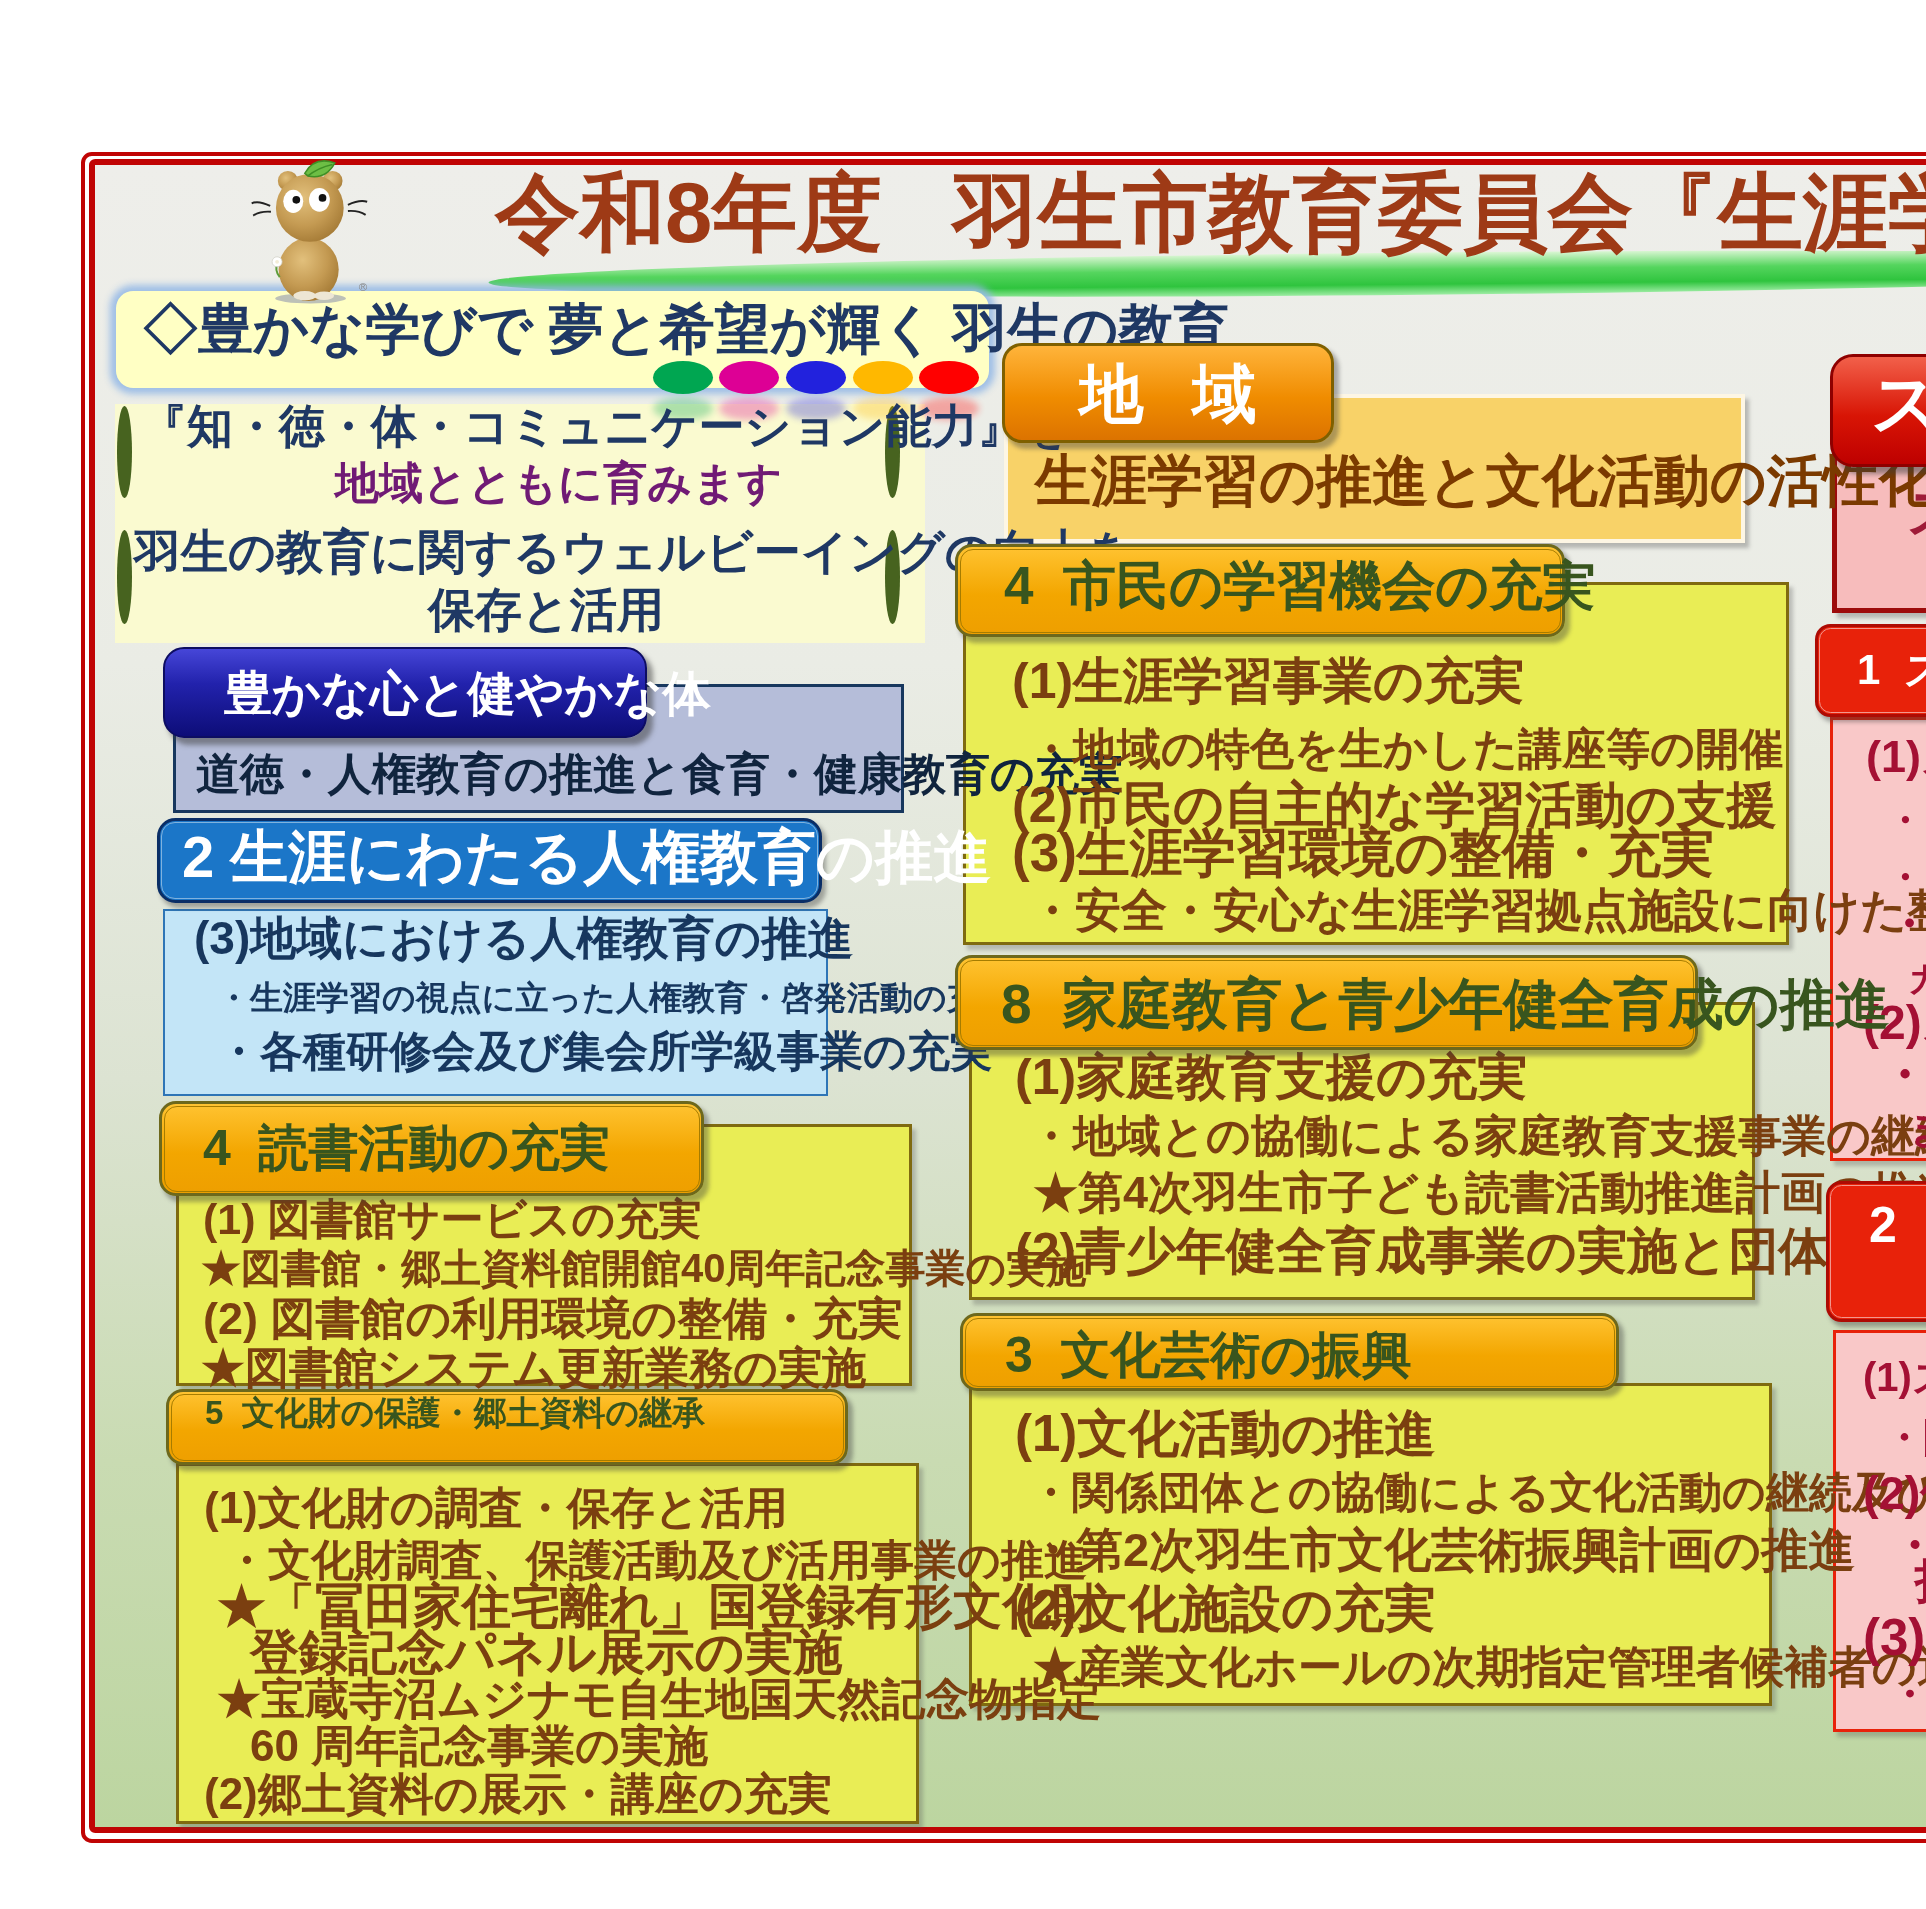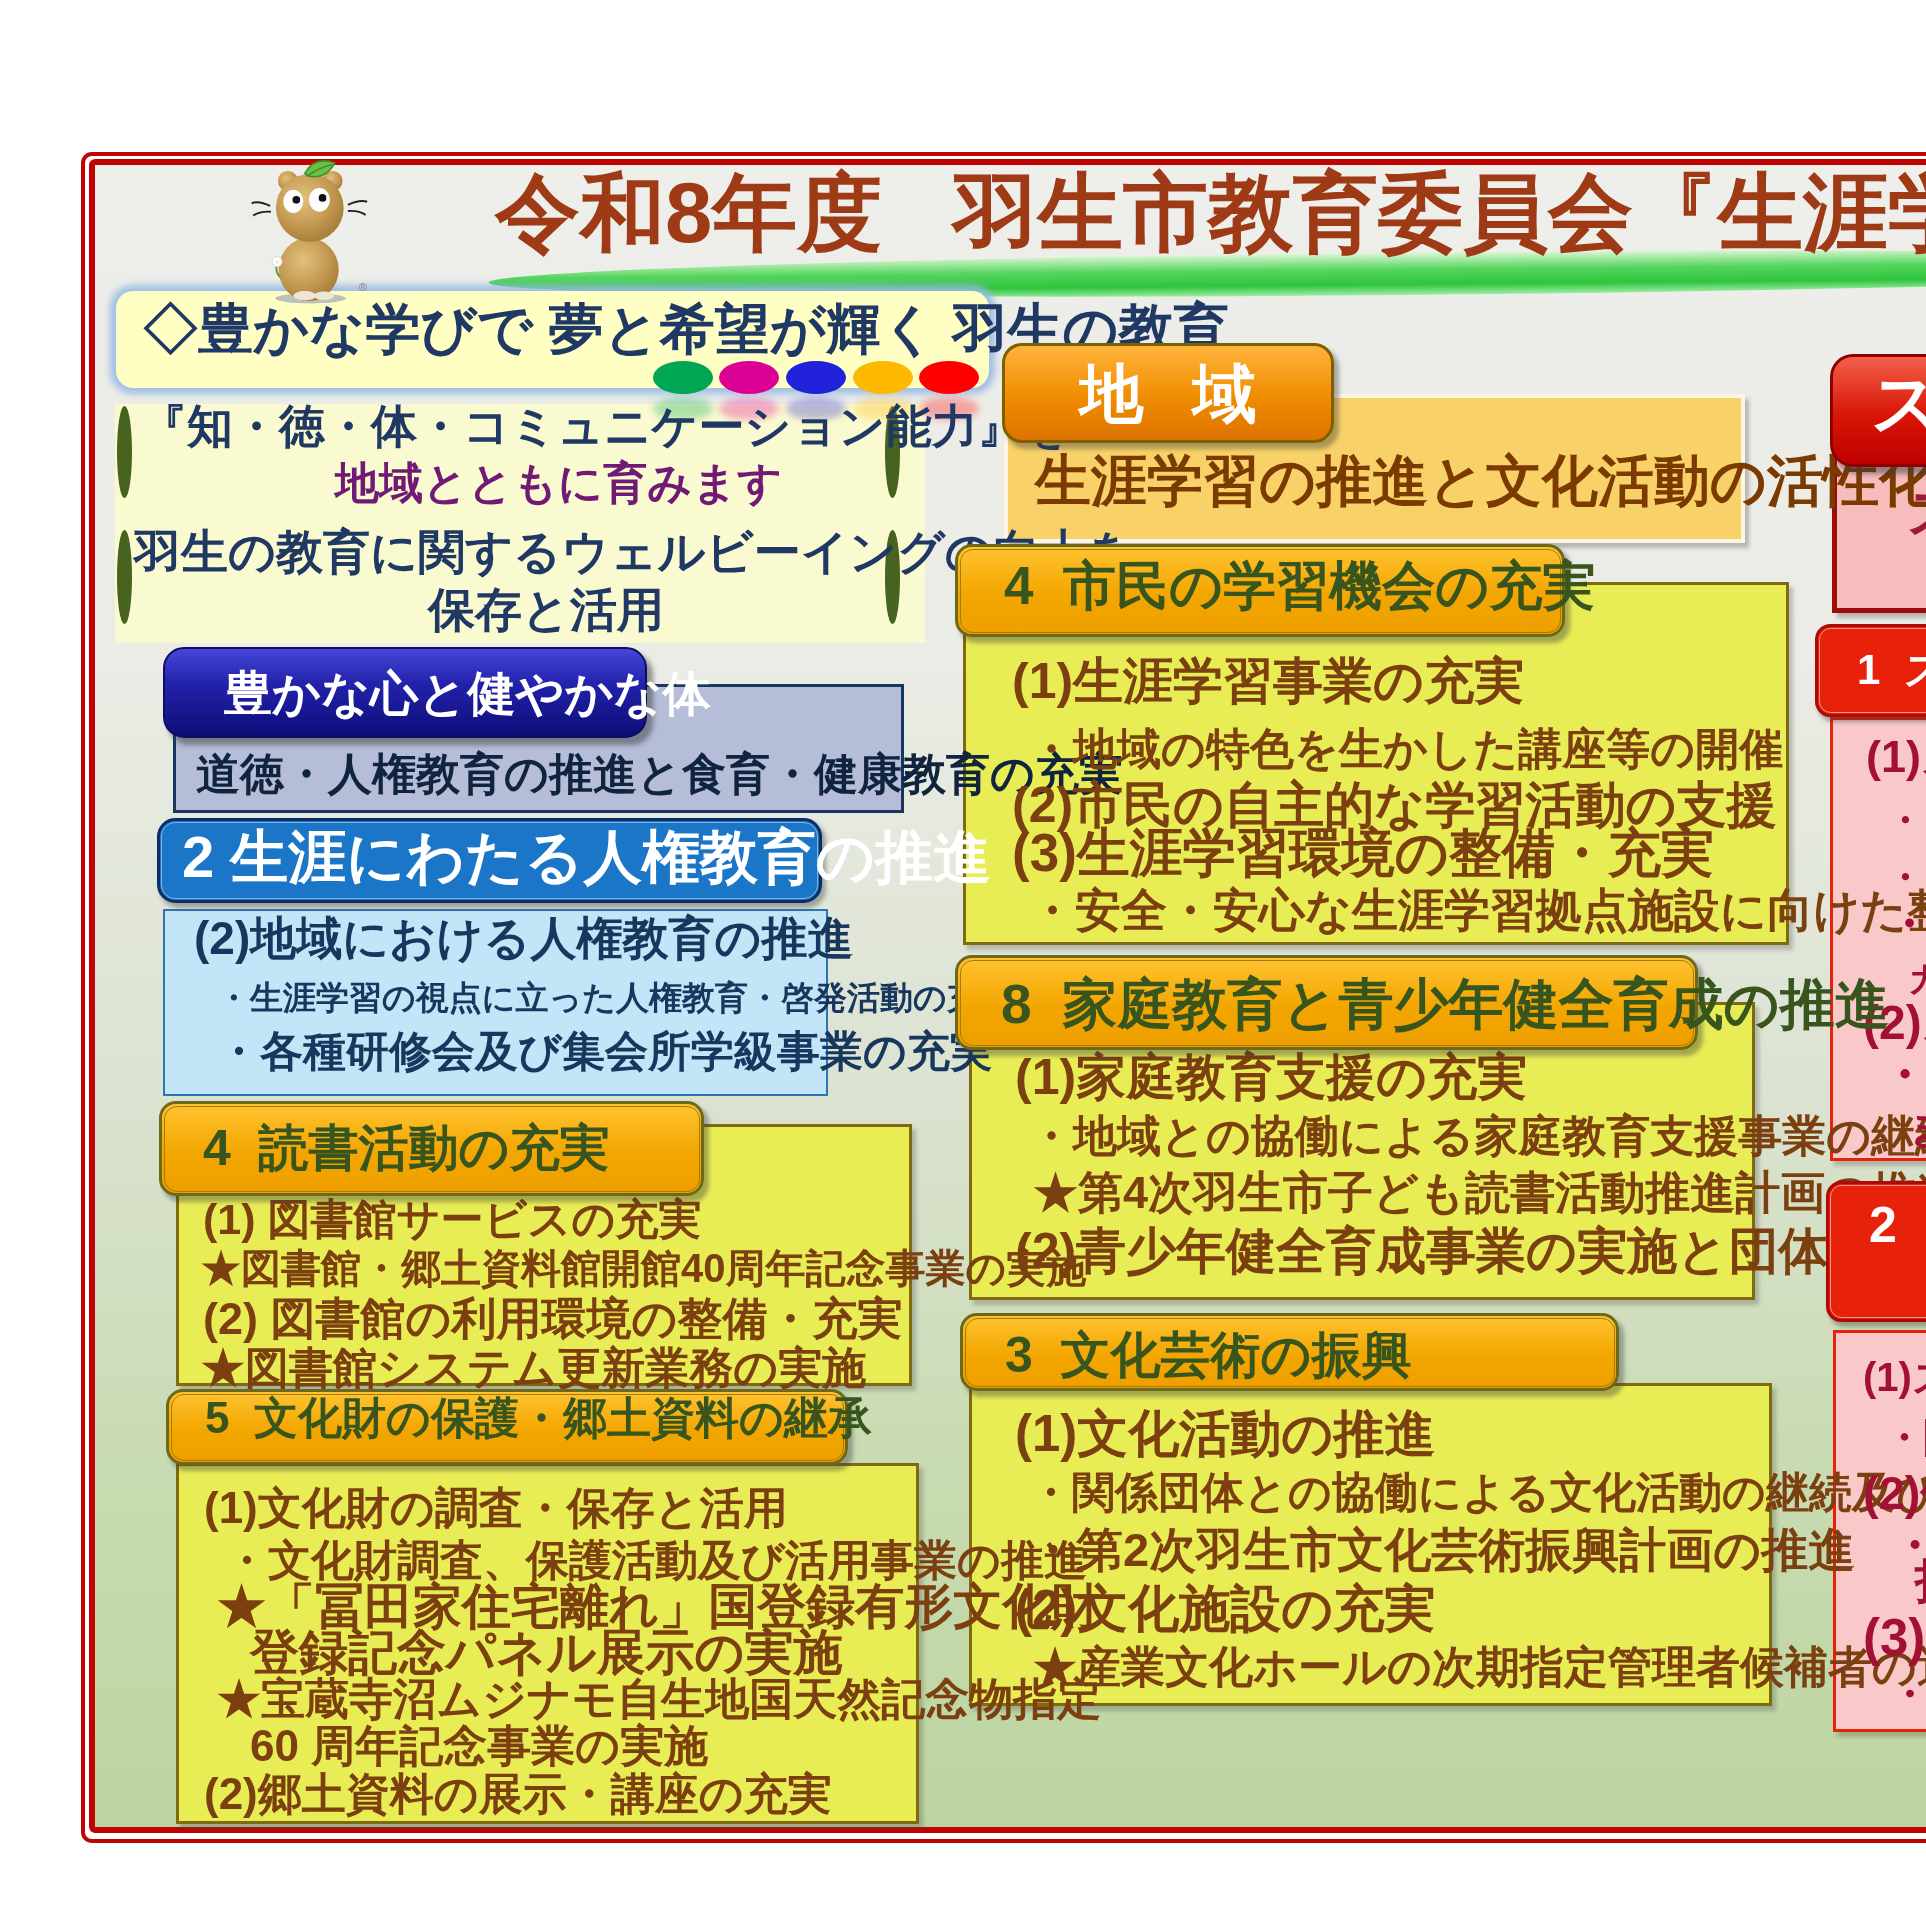--- a/index.html
+++ b/index.html
@@ -135,29 +135,29 @@
   </div>
 
   <div class="abs txt" style="left:143px;top:302px;font-size:55px;letter-spacing:0px;color:#1F3864;z-index:3;">◇豊かな学びで 夢と希望が輝く 羽生の教育</div>
   <div class="abs txt" style="left:141px;top:403px;font-size:46px;letter-spacing:0px;color:#1F3864;z-index:3;">『知・徳・体・コミュニケーション能力』を</div>
   <div class="abs txt" style="left:335px;top:461px;font-size:44px;letter-spacing:0px;color:#701a75;z-index:3;">地域とともに育みます</div>
   <div class="abs txt" style="left:134px;top:528px;font-size:47px;letter-spacing:0px;color:#1F3864;z-index:3;">羽生の教育に関するウェルビーイングの向上を</div>
   <div class="abs txt" style="left:428px;top:586px;font-size:47px;letter-spacing:0px;color:#1F3864;z-index:3;">保存と活用</div>
   <div class="abs txt" style="left:224px;top:670px;font-size:48px;letter-spacing:0px;color:#fff;z-index:5;">豊かな心と健やかな体</div>
   <div class="abs txt" style="left:196px;top:752px;font-size:44px;letter-spacing:0px;color:#10243E;z-index:3;">道徳・人権教育の推進と食育・健康教育の充実</div>
   <div class="abs txt" style="left:182px;top:828px;font-size:58px;letter-spacing:0px;color:#fff;z-index:5;">2 生涯にわたる人権教育の推進</div>
-  <div class="abs txt" style="left:194px;top:915px;font-size:46px;letter-spacing:0px;color:#17375E;z-index:3;">(2)地域における人権教育の推進</div>
+  <div class="abs txt" style="left:194px;top:915px;font-size:46px;letter-spacing:0px;color:#17375E;z-index:3;">(3)地域における人権教育の推進</div>
   <div class="abs txt" style="left:217px;top:981px;font-size:33px;letter-spacing:0px;color:#17375E;z-index:3;">・生涯学習の視点に立った人権教育・啓発活動の充実</div>
   <div class="abs txt" style="left:217px;top:1030px;font-size:43px;letter-spacing:0px;color:#17375E;z-index:3;">・各種研修会及び集会所学級事業の充実</div>
   <div class="abs txt" style="left:203px;top:1123px;font-size:50px;letter-spacing:0px;color:#38551E;z-index:5;">4  読書活動の充実</div>
   <div class="abs txt btxt" style="left:203px;top:1198px;font-size:43px;letter-spacing:0px;z-index:3;">(1) 図書館サービスの充実</div>
   <div class="abs txt btxt" style="left:201px;top:1248px;font-size:40px;letter-spacing:0px;z-index:3;">★図書館・郷土資料館開館40周年記念事業の実施</div>
   <div class="abs txt btxt" style="left:203px;top:1296px;font-size:45px;letter-spacing:0px;z-index:3;">(2) 図書館の利用環境の整備・充実</div>
   <div class="abs txt btxt" style="left:201px;top:1346px;font-size:44px;letter-spacing:0px;z-index:3;">★図書館システム更新業務の実施</div>
-  <div class="abs txt" style="left:205px;top:1396px;font-size:44px;letter-spacing:0px;color:#38551E;z-index:5;">5  文化財の保護・郷土資料の継承</div>
+  <div class="abs txt" style="left:205px;top:1396px;font-size:33px;letter-spacing:0px;color:#38551E;z-index:5;">5  文化財の保護・郷土資料の継承</div>
   <div class="abs txt btxt" style="left:204px;top:1486px;font-size:44px;letter-spacing:0px;z-index:3;">(1)文化財の調査・保存と活用</div>
   <div class="abs txt btxt" style="left:225px;top:1539px;font-size:43px;letter-spacing:0px;z-index:3;">・文化財調査、保護活動及び活用事業の推進</div>
   <div class="abs txt btxt" style="left:217px;top:1582px;font-size:49px;letter-spacing:0px;z-index:3;">★「冨田家住宅離れ」国登録有形文化財</div>
   <div class="abs txt btxt" style="left:250px;top:1628px;font-size:49px;letter-spacing:0px;z-index:3;">登録記念パネル展示の実施</div>
   <div class="abs txt btxt" style="left:217px;top:1677px;font-size:44px;letter-spacing:0px;z-index:3;">★宝蔵寺沼ムジナモ自生地国天然記念物指定</div>
   <div class="abs txt btxt" style="left:250px;top:1724px;font-size:44px;letter-spacing:0px;z-index:3;">60 周年記念事業の実施</div>
   <div class="abs txt btxt" style="left:204px;top:1772px;font-size:44px;letter-spacing:0px;z-index:3;">(2)郷土資料の展示・講座の充実</div>
   <div class="abs txt" style="left:1035px;top:453px;font-size:56px;letter-spacing:0px;color:#7B3A00;z-index:3;">生涯学習の推進と文化活動の活性化</div>
   <div class="abs txt" style="left:1004px;top:559px;font-size:53px;letter-spacing:0px;color:#38551E;z-index:5;">4  市民の学習機会の充実</div>
   <div class="abs txt btxt" style="left:1012px;top:656px;font-size:50px;letter-spacing:0px;z-index:3;">(1)生涯学習事業の充実</div>

